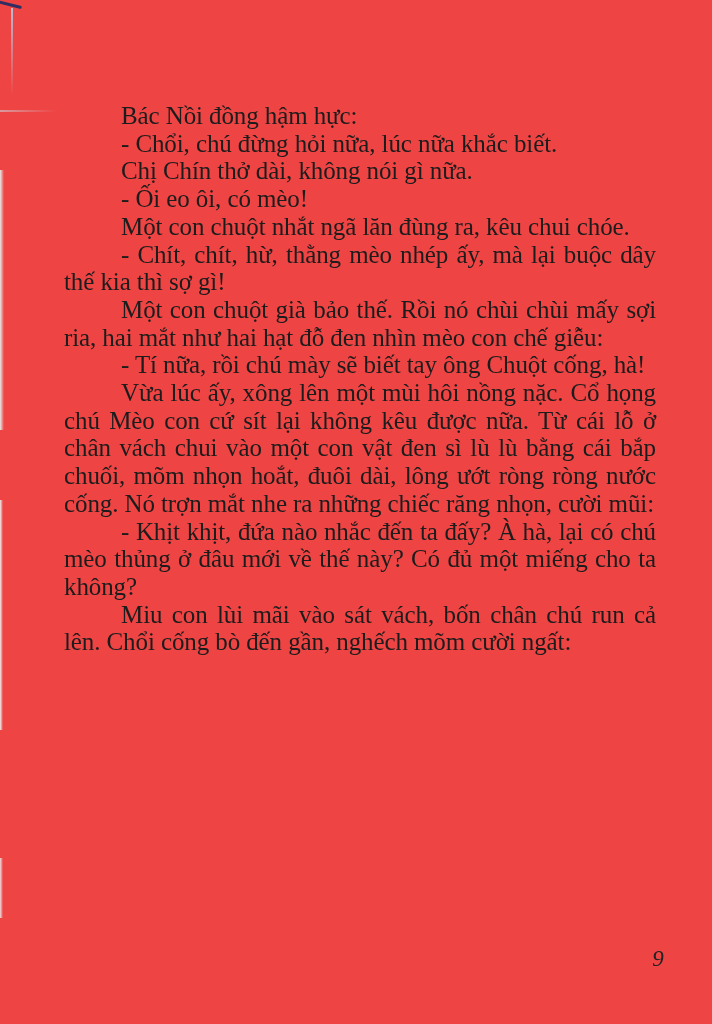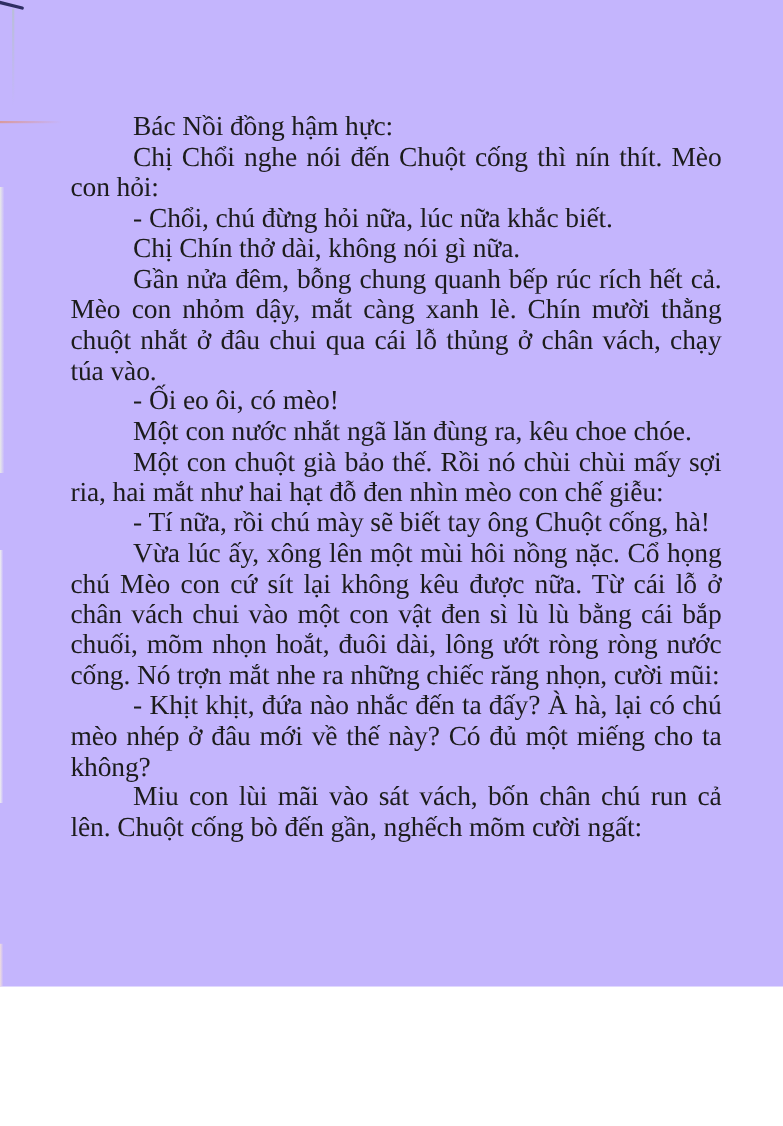--- a/index.html
+++ b/index.html
@@ -3,22 +3,22 @@
 <meta charset="utf-8">
 <style>
   html, body {
     margin: 0;
     padding: 0;
     background: #ffffff;
   }
   .page {
     position: relative;
     width: 712px;
-    height: 897px;
-    background: #c4b5fd;
+    height: 1024px;
+    background: #ef4444;
     overflow: hidden;
     font-family: "Liberation Serif", "DejaVu Serif", serif;
   }
 
   
   .artifact { position: absolute; pointer-events: none; }
   .corner-line {
     left: -4px; top: 3px;
     width: 26px; height: 3px;
     background: #2e2e63;
@@ -89,28 +89,27 @@
 
   <div class="artifact corner-line"></div>
   <div class="artifact corner-vert"></div>
   <div class="artifact pink-line"></div>
   <div class="artifact edge-streak-a"></div>
   <div class="artifact edge-streak-b"></div>
   <div class="artifact edge-streak-c"></div>
 
   <main class="text-block">
     <p>Bác Nồi đồng hậm hực:</p>
-    <p>Chị Chổi nghe nói đến Chuột cống thì nín thít. Mèo con hỏi:</p>
     <p>- Chổi, chú đừng hỏi nữa, lúc nữa khắc biết.</p>
     <p>Chị Chín thở dài, không nói gì nữa.</p>
-    <p>Gần nửa đêm, bỗng chung quanh bếp rúc rích hết cả. Mèo con nhỏm dậy, mắt càng xanh lè. Chín mười thằng chuột nhắt ở đâu chui qua cái lỗ thủng ở chân vách, chạy túa vào.</p>
     <p>- Ối eo ôi, có mèo!</p>
-    <p>Một con nước nhắt ngã lăn đùng ra, kêu choe chóe.</p>
+    <p>Một con chuột nhắt ngã lăn đùng ra, kêu chui chóe.</p>
+    <p>- Chít, chít, hừ, thằng mèo nhép ấy, mà lại buộc dây thế kia thì sợ gì!</p>
     <p>Một con chuột già bảo thế. Rồi nó chùi chùi mấy sợi ria, hai mắt như hai hạt đỗ đen nhìn mèo con chế giễu:</p>
     <p>- Tí nữa, rồi chú mày sẽ biết tay ông Chuột cống, hà!</p>
     <p>Vừa lúc ấy, xông lên một mùi hôi nồng nặc. Cổ họng chú Mèo con cứ sít lại không kêu được nữa. Từ cái lỗ ở chân vách chui vào một con vật đen sì lù lù bằng cái bắp chuối, mõm nhọn hoắt, đuôi dài, lông ướt ròng ròng nước cống. Nó trợn mắt nhe ra những chiếc răng nhọn, cười mũi:</p>
-    <p>- Khịt khịt, đứa nào nhắc đến ta đấy? À hà, lại có chú mèo nhép ở đâu mới về thế này? Có đủ một miếng cho ta không?</p>
-    <p>Miu con lùi mãi vào sát vách, bốn chân chú run cả lên. Chuột cống bò đến gần, nghếch mõm cười ngất:</p>
+    <p>- Khịt khịt, đứa nào nhắc đến ta đấy? À hà, lại có chú mèo thủng ở đâu mới về thế này? Có đủ một miếng cho ta không?</p>
+    <p>Miu con lùi mãi vào sát vách, bốn chân chú run cả lên. Chổi cống bò đến gần, nghếch mõm cười ngất:</p>
   </main>
 
   <div class="folio">9</div>
 
 </div>
 
 </body></html>

